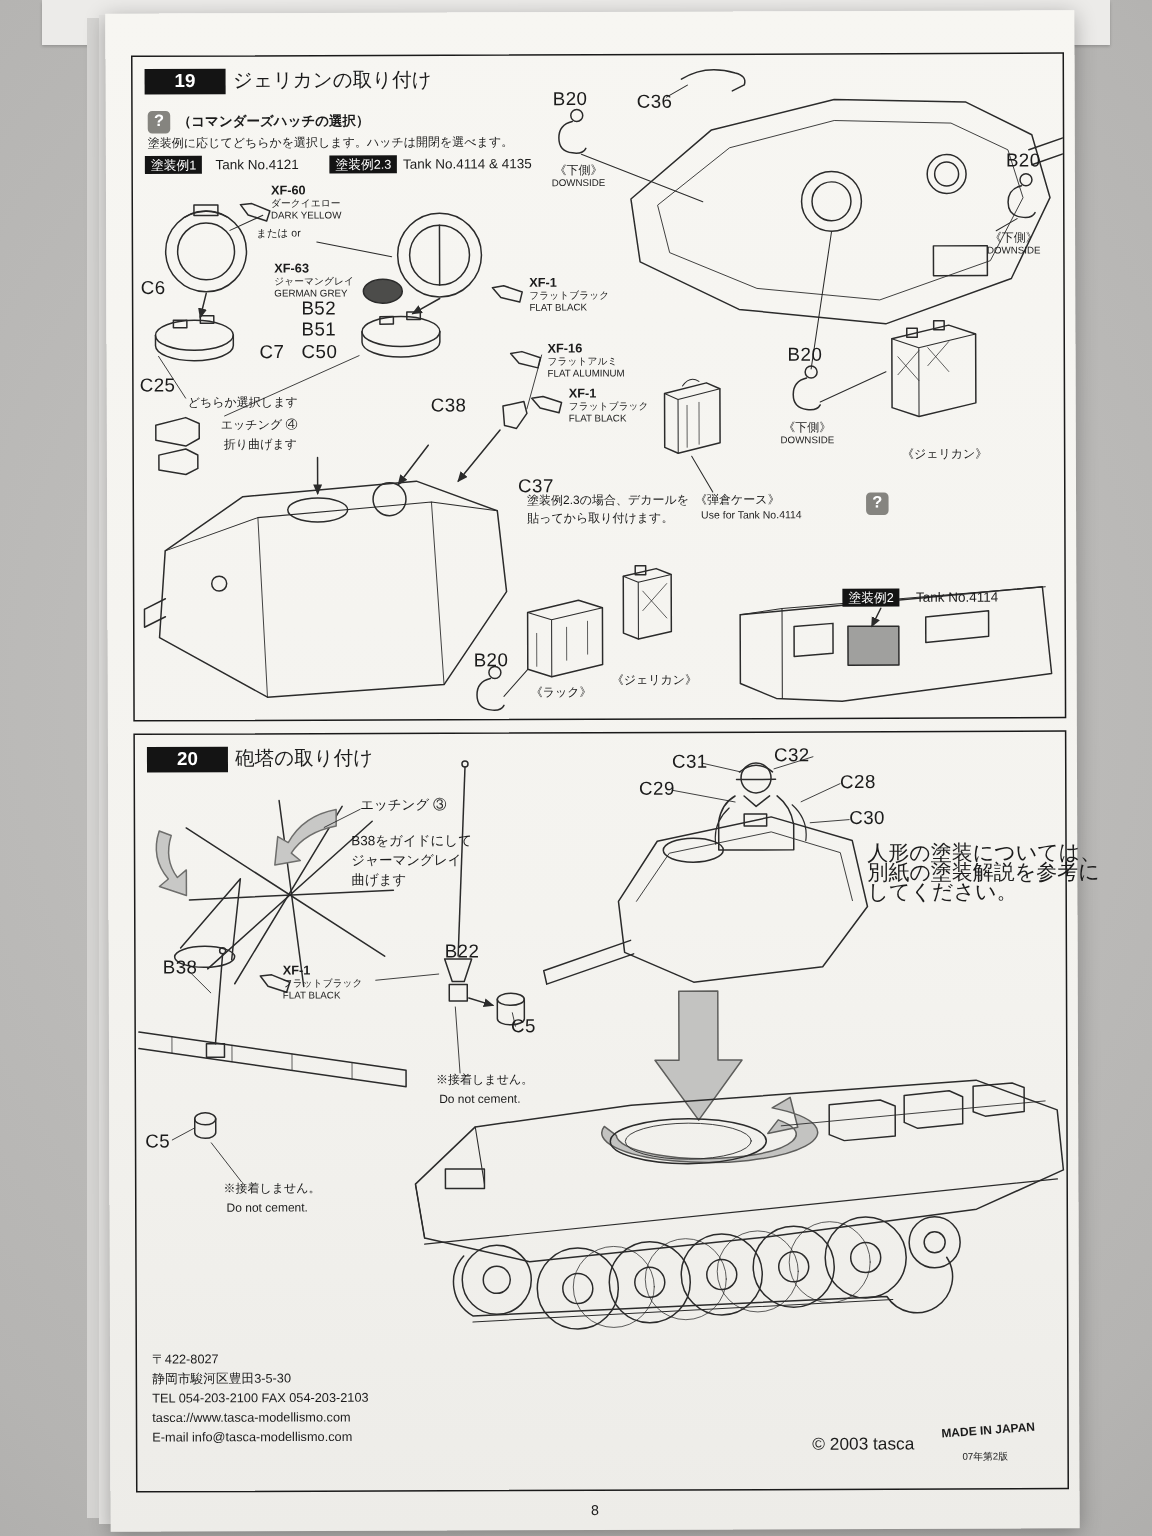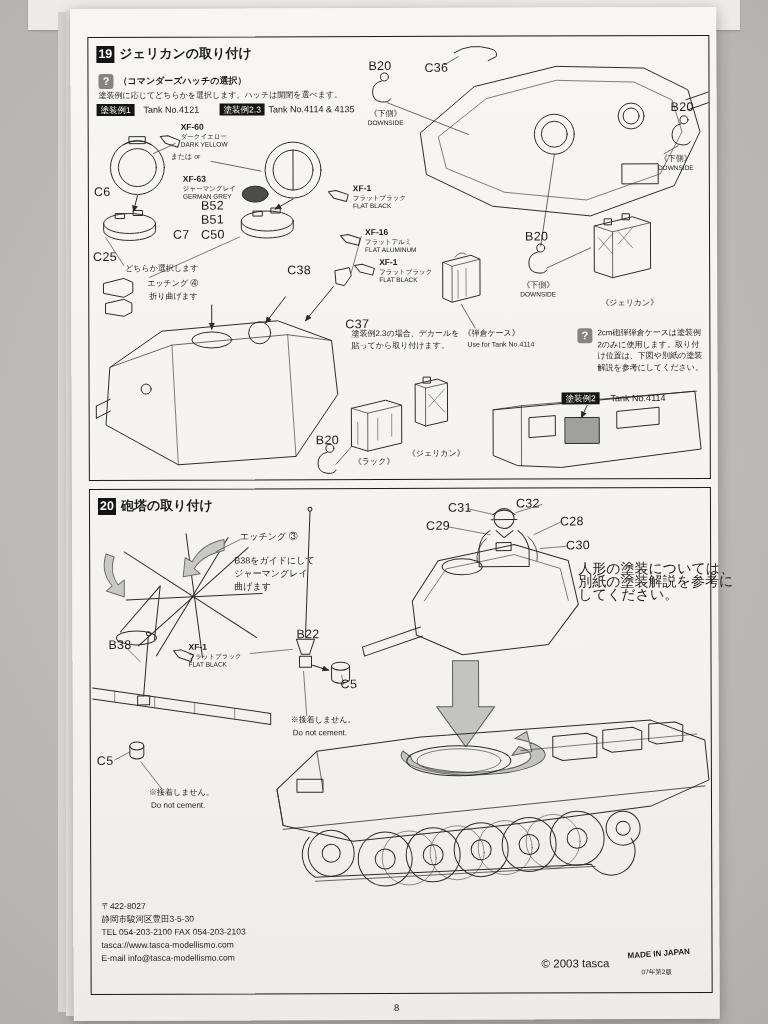--- a/index.html
+++ b/index.html
@@ -16,22 +16,22 @@
 .s19{left:17px;top:28px;width:622px;height:444px}
 .s20{left:17px;top:480px;width:622px;height:506px}
 .art{position:absolute;left:0;top:0;width:100%;height:100%}
 .lbl{position:absolute;white-space:nowrap;line-height:1.25}
 .part{font-size:12.5px;letter-spacing:.3px}
 .jp8{font-size:8px}
 .jp85{font-size:14px}
 .jp9{font-size:9px}
 .small7{font-size:7px}
 .stephdr{display:flex;align-items:center;gap:5px}
-.stepnum{background:#141414;color:#fff;font-weight:bold;font-size:12.5px;padding:0 2px;line-height:17px}
-.steptitle{font-size:13px;font-weight:bold}
+.stepnum{background:#141414;color:#fff;font-weight:bold;font-size:12.5px;padding:0 20px;line-height:17px}
+.steptitle{font-size:13px;font-weight:normal}
 .badge{background:#141414;color:#fff;font-size:8.5px;padding:1.5px 4px;line-height:1;display:inline-block}
 .qicon{width:15px;height:15px;background:#85847f;color:#fff;border-radius:3px;font-size:11px;
        font-weight:bold;text-align:center;line-height:15px}
 .paint .code{font-size:8.5px;font-weight:bold}
 .paint .jp{font-size:6.5px}
 .paint .en{font-size:6.5px}
 .downside{text-align:center}
 .downside .jp{font-size:8px}
 .downside .en{font-size:6.5px}
 .wrapnote{white-space:normal;line-height:1.45}
@@ -266,21 +266,20 @@
     <div class="lbl part" style="left:226px;top:396px">B20</div>
 
     <div class="lbl jp8" style="left:264px;top:420px">《ラック》</div>
     <div class="lbl jp8" style="left:318px;top:412px">《ジェリカン》</div>
     <div class="lbl jp8" style="left:512px;top:262px">《ジェリカン》</div>
 
     <div class="lbl jp8" style="left:374px;top:292px">《弾倉ケース》</div>
     <div class="lbl small7" style="left:378px;top:304px">Use for Tank No.4114</div>
 
     <div class="lbl qicon" style="left:488px;top:292px">?</div>
-    <div class="lbl jp8 wrapnote" style="left:508px;top:291px;width:106px">2cm砲弾弾倉ケースは塗装例2のみに使用します。取り付け位置は、下図や別紙の塗装解説を参考にしてください。</div>
     <div class="lbl badge" style="left:472px;top:356px">塗装例2</div>
     <div class="lbl jp9" style="left:521px;top:357px">Tank No.4114</div>
   </div>
 
   <div class="box s20">
     <svg class="art" viewBox="0 0 620 504" xmlns="http://www.w3.org/2000/svg">
       <defs>
         <marker id="ah20" markerWidth="8" markerHeight="8" refX="6" refY="3" orient="auto">
           <path d="M0,0 L7,3 L0,6 Z" fill="#2b2b2b"></path>
         </marker>

